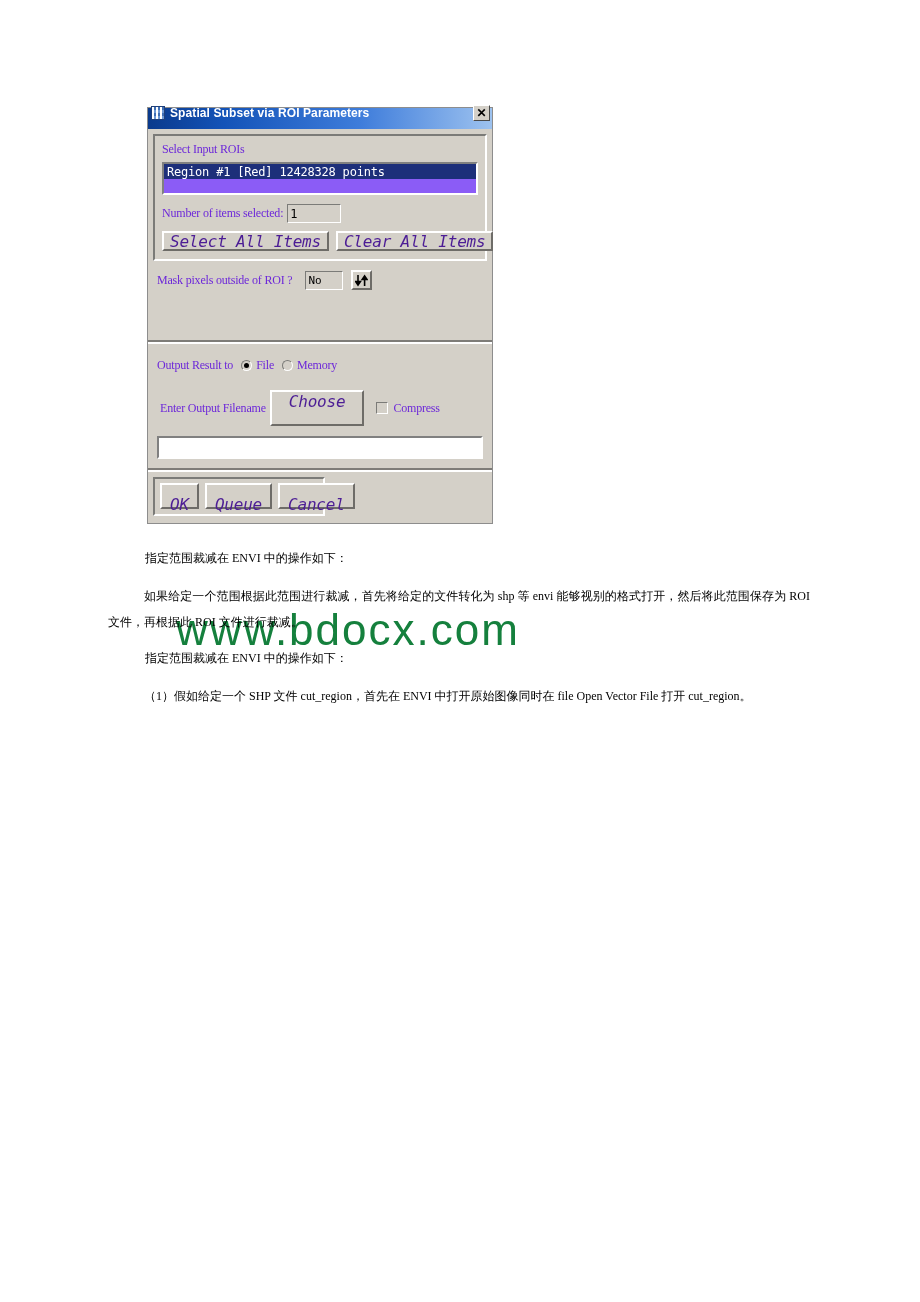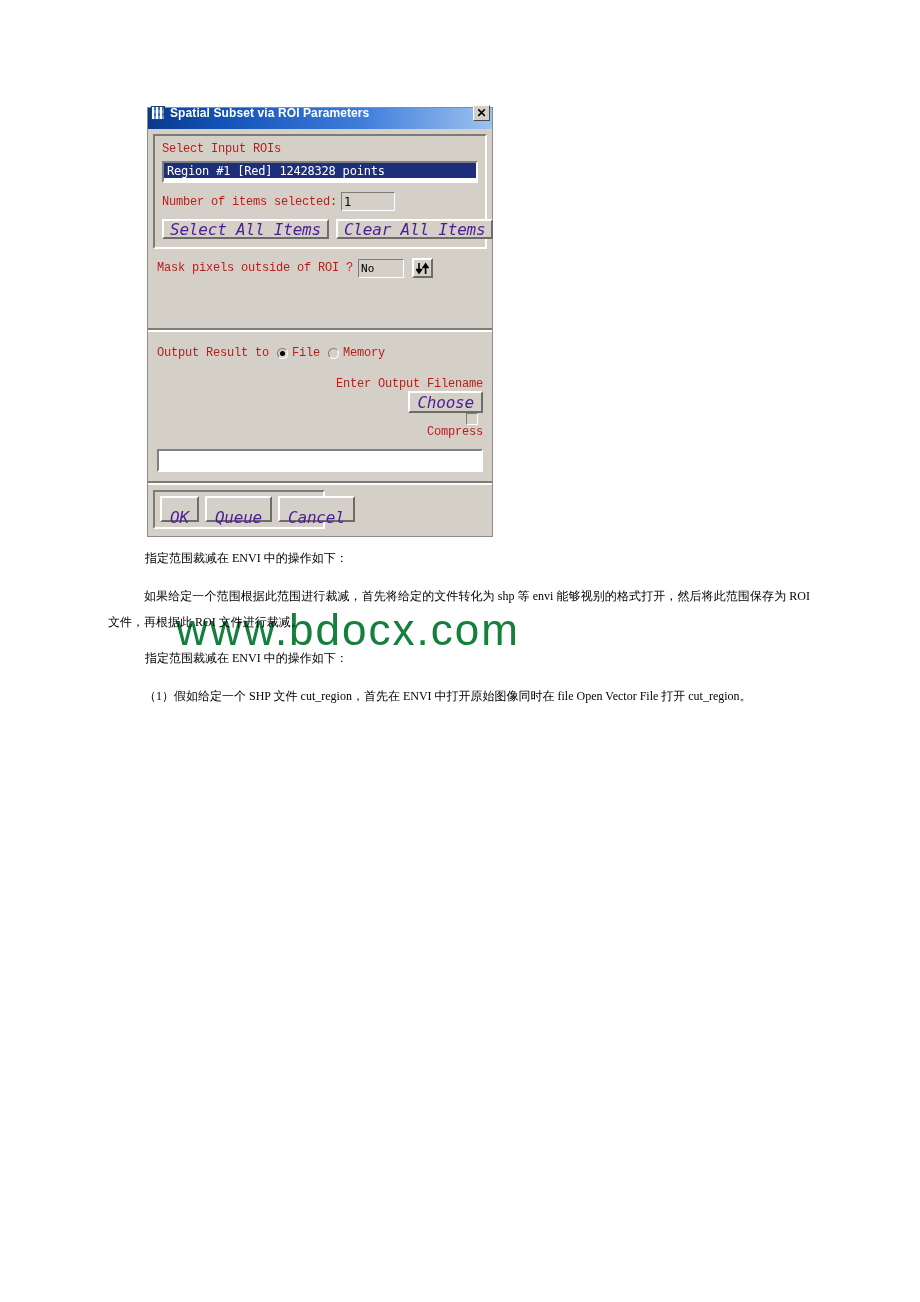--- a/index.html
+++ b/index.html
@@ -98,31 +98,31 @@
     border-top: 2px solid #7b7b78;
     border-left: 2px solid #7b7b78;
     border-right: 2px solid #ffffff;
     border-bottom: 2px solid #ffffff;
     background: #d4d0c8;
     padding: 6px 7px 8px 7px;
     box-sizing: border-box;
   }
 
   .lbl {
-    font-family: Liberation Mono, monospace;
-    font-size: 12px;
-    color: #b91c1c;
+    font-family: Liberation Serif, serif;
+    font-size: 12px;
+    color: #6d28d9;
     white-space: nowrap;
     letter-spacing: -0.2px;
   }
 
   .roi-list {
     margin-top: 5px;
-    height: 22px;
-    background: #ffffff;
+    height: 33px;
+    background: #8b5cf6;
     border-top: 2px solid #808080;
     border-left: 2px solid #808080;
     border-right: 2px solid #ffffff;
     border-bottom: 2px solid #ffffff;
     box-sizing: border-box;
     overflow: hidden;
   }
   .roi-item-selected {
     background: #1d2f7a;
     color: #ffffff;
@@ -187,22 +187,22 @@
     gap: 7px;
   }
 
   .mask-row {
     margin-top: 9px;
     padding-left: 4px;
     display: flex;
     align-items: center;
   }
   .mask-field {
-    margin-left: 5px;
-    width: 46px;
+    margin-left: 13px;
+    width: 38px;
     height: 19px;
     background: #d4d0c8;
     border-top: 1px solid #7b7b78;
     border-left: 1px solid #7b7b78;
     border-right: 1px solid #ffffff;
     border-bottom: 1px solid #ffffff;
     box-sizing: border-box;
     font-family: "DejaVu Sans Mono", "Liberation Mono", monospace;
     font-size: 11px;
     padding: 0 16px 0 2px;
@@ -254,29 +254,28 @@
     top: 2px;
     width: 5px;
     height: 5px;
     border-radius: 50%;
     background: #000000;
   }
 
   .file-row {
     margin-top: 17px;
     display: flex;
-    align-items: flex-end;
+    align-items: center;
     padding-left: 3px;
-    flex-direction: column;
   }
   .btn-choose {
     margin-left: 4px;
-    height: 22px;
+    height: 36px;
     line-height: 19px;
-    padding: 0 7px;
+    padding: 0 17px;
   }
   .checkbox {
     width: 12px;
     height: 12px;
     background: #d4d0c8;
     border-top: 1px solid #7b7b78;
     border-left: 1px solid #7b7b78;
     border-right: 1px solid #ffffff;
     border-bottom: 1px solid #ffffff;
     box-sizing: border-box;

